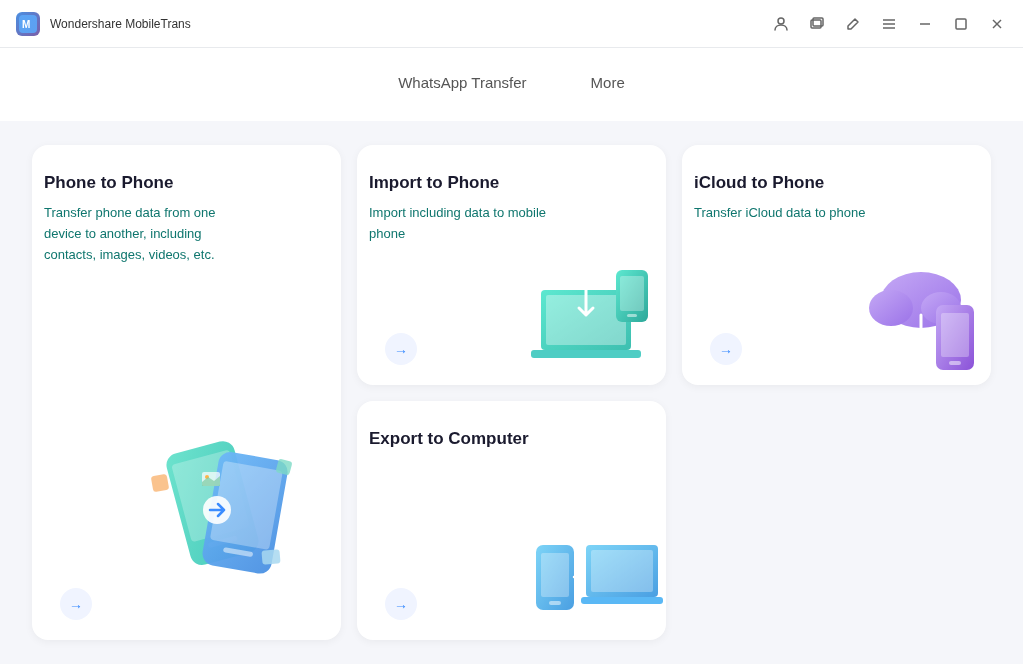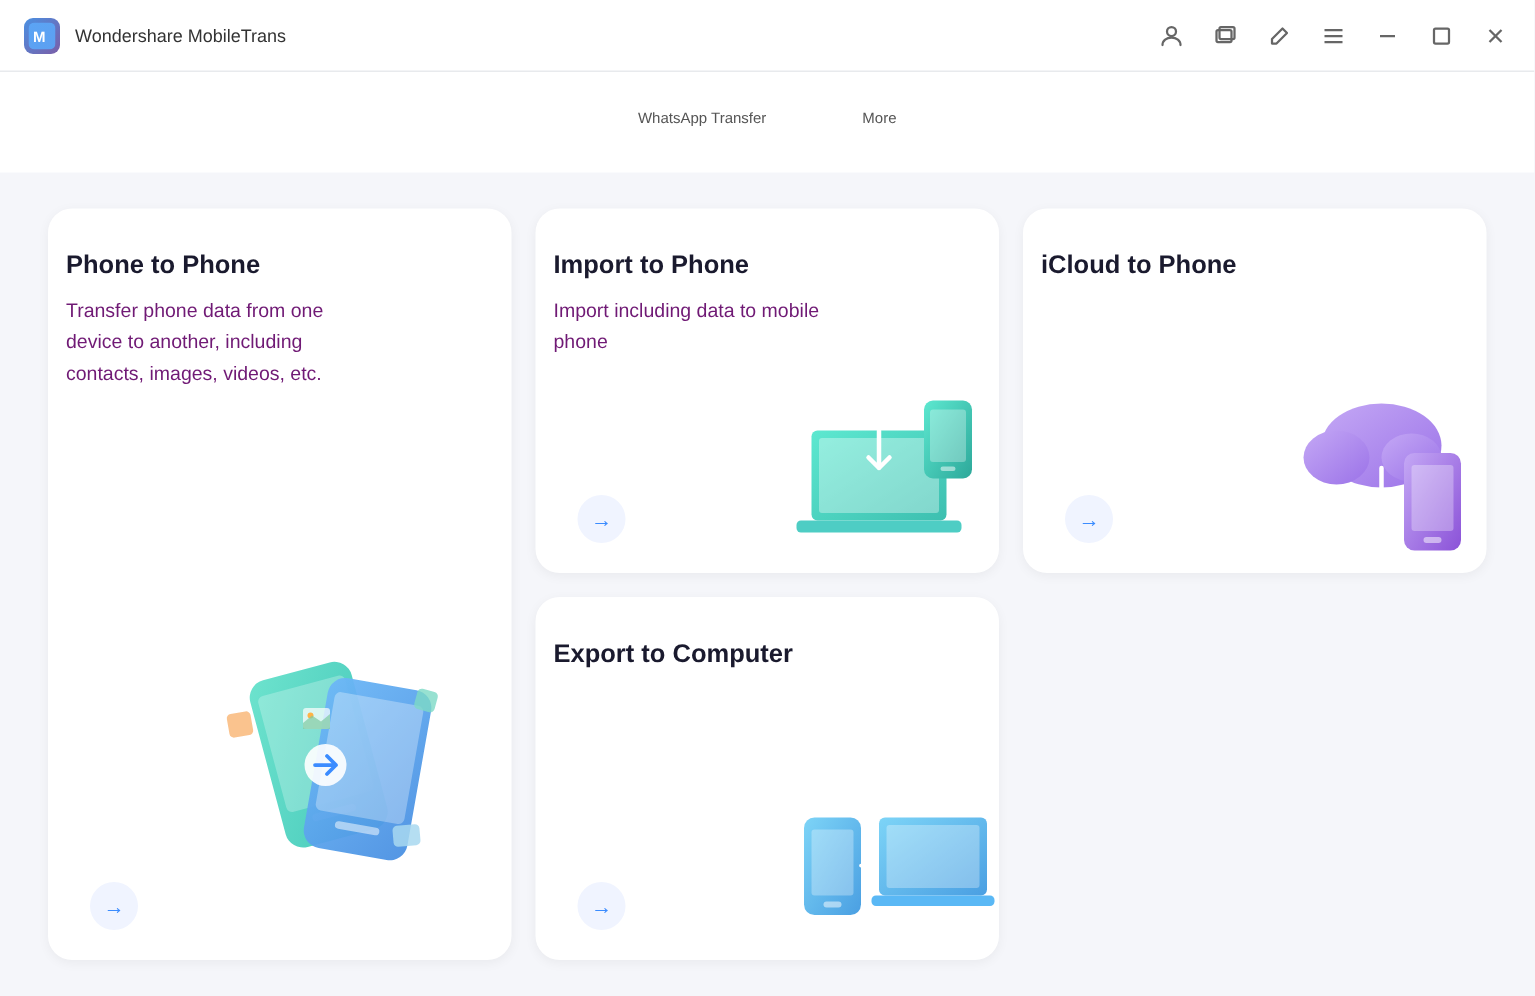--- a/index.html
+++ b/index.html
@@ -74,21 +74,21 @@
       align-items: center;
       justify-content: center;
       gap: 8px;
       background: #ffffff;
       padding: 16px 0 20px 0;
     }
 
     .tab {
       padding: 10px 28px;
       border-radius: 50px;
-      font-size: 10px;
+      font-size: 15px;
       cursor: pointer;
       font-weight: 500;
       transition: all 0.2s;
     }
 
     .tab.inactive {
       color: #555;
       background: transparent;
     }
 
@@ -126,21 +126,21 @@
 
     .card-title {
       font-size: 17px;
       font-weight: 700;
       color: #1a1a2e;
       margin-bottom: 10px;
     }
 
     .card-desc {
       font-size: 13px;
-      color: #701a75;
+      color: #0f766e;
       line-height: 1.6;
       max-width: 180px;
     }
 
     .card-arrow {
       position: absolute;
       bottom: 20px;
       left: 28px;
       width: 32px;
       height: 32px;
@@ -347,20 +347,21 @@
             <stop offset="100%" stop-color="#2da89a"></stop>
           </linearGradient>
         </defs>
       </svg>
     </div>
     <div class="card-arrow">→</div>
   </div>
 
   <div class="card">
     <div class="card-title">iCloud to Phone</div>
+    <div class="card-desc">Transfer iCloud data to phone</div>
     <div class="icloud-illustration">
       <svg width="140" height="120" viewBox="0 0 140 120" fill="none">
 
         <g transform="translate(15,5)">
           <ellipse cx="55" cy="30" rx="40" ry="28" fill="url(#cloudGrad)"></ellipse>
           <ellipse cx="25" cy="38" rx="22" ry="18" fill="url(#cloudGrad)"></ellipse>
           <ellipse cx="75" cy="38" rx="20" ry="16" fill="url(#cloudGrad)"></ellipse>
 
           <path d="M55 45 L55 68 M44 60 L55 70 L66 60" stroke="white" stroke-width="3" stroke-linecap="round" stroke-linejoin="round"></path>
         </g>

